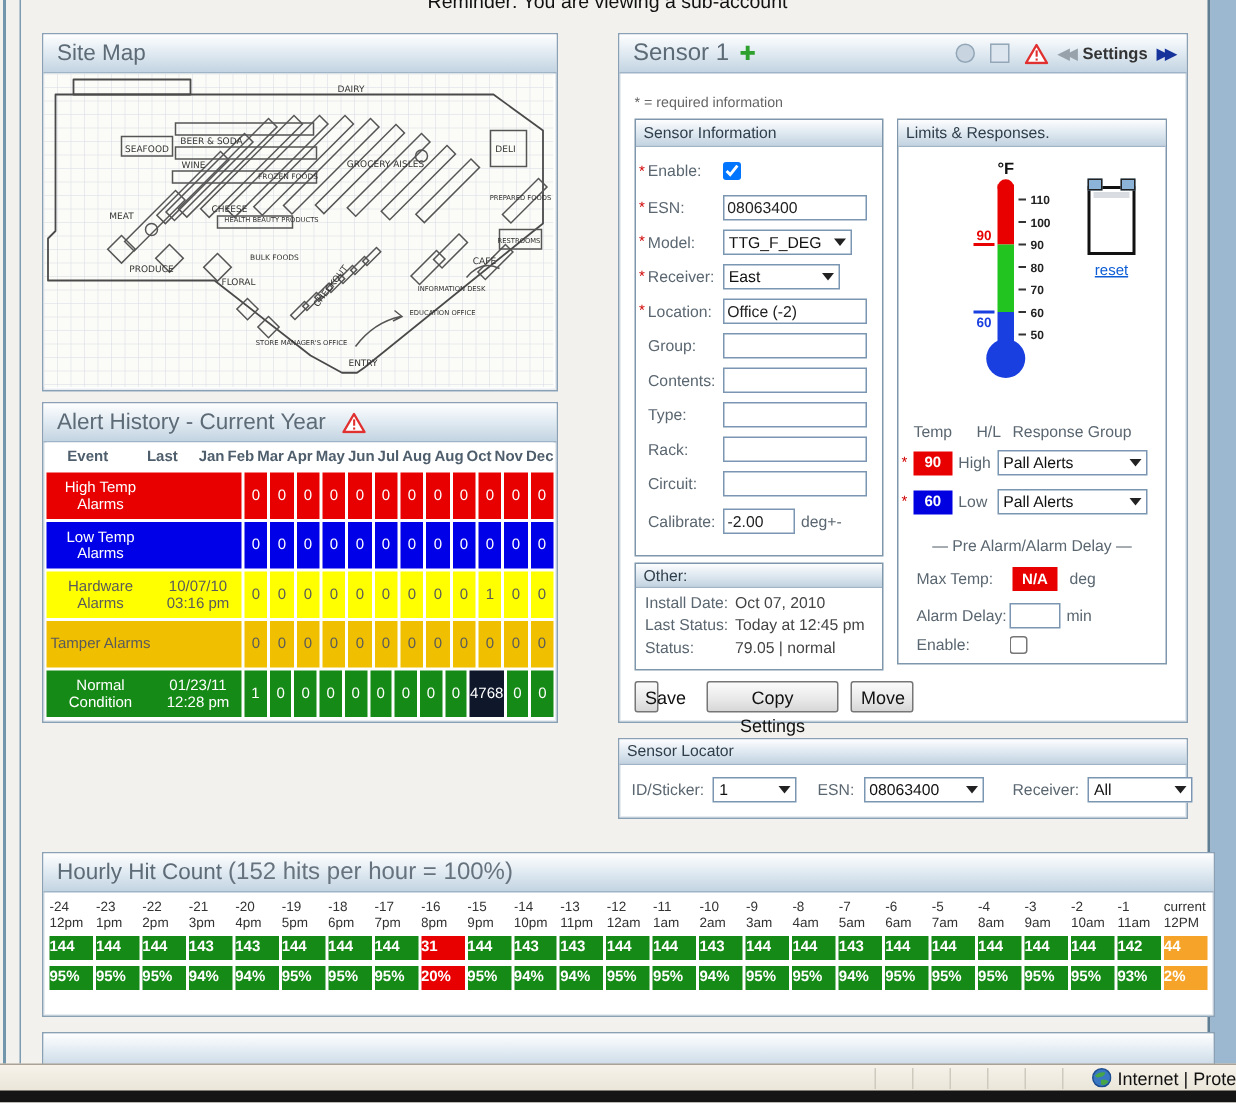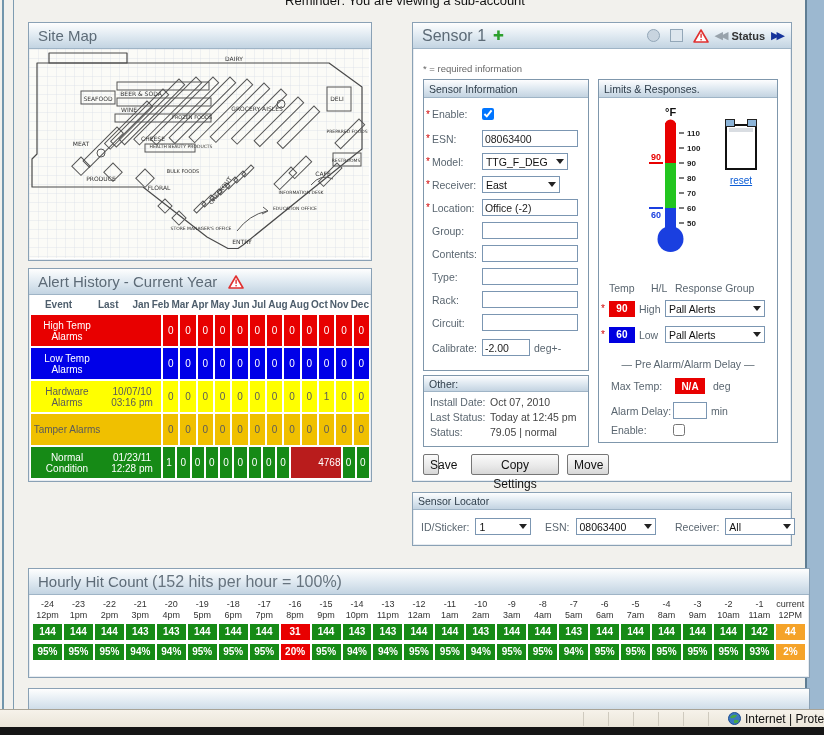--- a/index.html
+++ b/index.html
@@ -81,21 +81,21 @@
   .bat .shade{position:absolute;left:2px;right:2px;top:2px;height:4px;background:#d9dde2;}
   .reset{position:absolute;left:122px;top:95px;width:40px;text-align:center;font-size:10px;
          color:#0b5cd5;text-decoration:underline;}
   .lim-h{position:absolute;font-size:10.5px;color:#5a6670;}
   .valbox{width:26px;height:16px;display:flex;align-items:center;justify-content:center;
           color:#fff;font-size:10px;font-weight:bold;margin:0 4px 0 2px;}
   .sep-title{position:absolute;width:100%;text-align:center;font-size:10.5px;color:#5a6670;}
 
   
   .hc-cols{position:absolute;left:4px;right:4px;top:30px;display:flex;gap:2px;}
-  .hc-col{flex:1;text-align:center;min-width:0;}
+  .hc-col{flex:1;min-width:0;}
   .hc-off,.hc-time{font-size:9px;color:#333;height:11px;line-height:11px;white-space:nowrap;overflow:hidden;}
   .hc-cell{height:16px;line-height:16px;color:#fff;font-size:10px;margin-top:3px;font-weight:bold;}
   .hc-pct{margin-top:4px;}
   .hc-sub{font-size:16px;color:#66737e;margin-left:4px;}
 
   
   .statusbar{position:absolute;left:0;right:0;top:709px;height:18px;
              background:linear-gradient(#f6f2ea,#eae5d8);border-top:1px solid #a8a396;
              display:flex;align-items:center;}
   .sep{position:absolute;top:2px;bottom:2px;width:1px;background:#cfcabe;}
@@ -303,42 +303,42 @@
             </div>
             <div class="ah-val" style="background: rgb(22, 138, 22);">1</div>
             <div class="ah-val" style="background: rgb(22, 138, 22);">0</div>
             <div class="ah-val" style="background: rgb(22, 138, 22);">0</div>
             <div class="ah-val" style="background: rgb(22, 138, 22);">0</div>
             <div class="ah-val" style="background: rgb(22, 138, 22);">0</div>
             <div class="ah-val" style="background: rgb(22, 138, 22);">0</div>
             <div class="ah-val" style="background: rgb(22, 138, 22);">0</div>
             <div class="ah-val" style="background: rgb(22, 138, 22);">0</div>
             <div class="ah-val" style="background: rgb(22, 138, 22);">0</div>
-            <div class="ah-val" style="background: #b91c1c; padding-left: 27px;">4768</div>
+            <div class="ah-val" style="background: #0f172a;">4768</div>
             <div class="ah-val" style="background: rgb(22, 138, 22);">0</div>
             <div class="ah-val" style="background: rgb(22, 138, 22);">0</div>
           </div>
         </div>
     </div>
   </div>
 
   <div class="panel" style="left:412px;top:22px;width:378px;height:458px;">
     <div class="phead" style="font-size:16px;">
       <span>Sensor 1</span>
       <span class="plus">✚</span>
       <span class="nav">
         <span class="hicon gauge"></span>
         <span class="hicon report"></span>
         <svg class="hicon" style="width:16px;height:14px;" viewBox="0 0 16 14">
           <path d="M8 1 L15 13 H1 Z" fill="#fff" stroke="#e03030" stroke-width="1.6" stroke-linejoin="round"></path>
           <rect x="7.4" y="4.6" width="1.4" height="4.2" fill="#e03030"></rect>
           <rect x="7.4" y="10" width="1.4" height="1.4" fill="#e03030"></rect>
         </svg>
         <span class="chev gray">◀◀</span>
-        <span class="navlab">Status</span>
+        <span class="navlab">Settings</span>
         <span class="chev blue">▶▶</span>
       </span>
     </div>
 
     <span class="reqnote">* = required information</span>
 
     <div class="subpanel" style="left:10px;top:56px;width:164px;height:290px;">
       <div class="sphead">
           <span>Sensor Information</span>
         </div>

